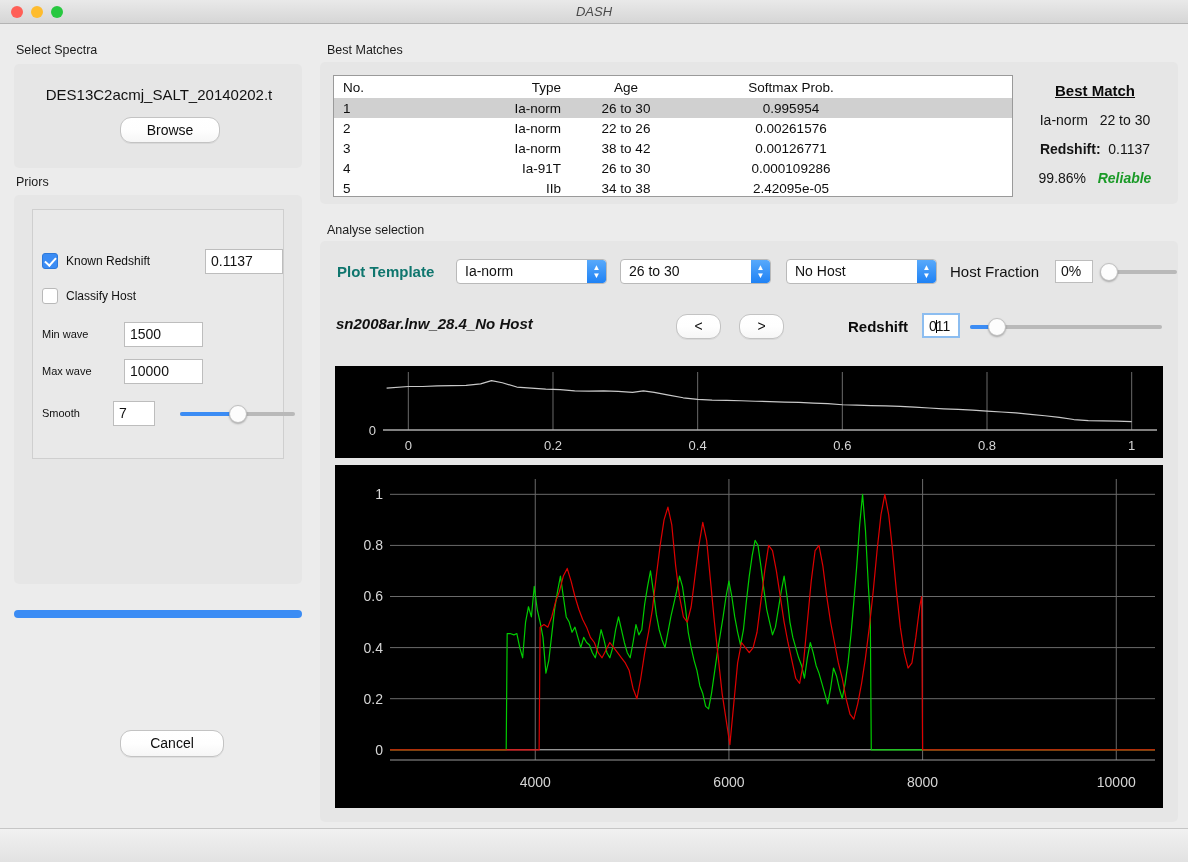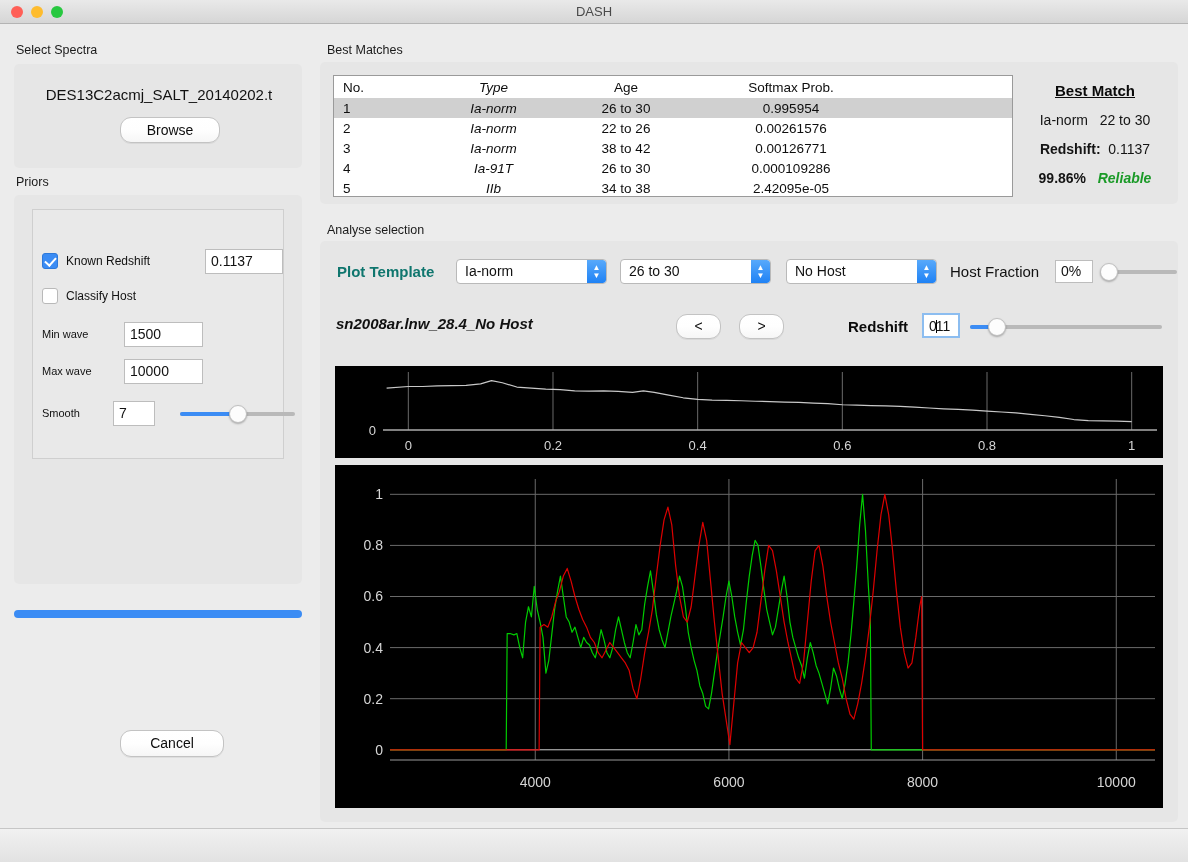--- a/index.html
+++ b/index.html
@@ -14,20 +14,21 @@
     position: relative;
     width: 1188px; height: 862px;
     background: #ececec;
   }
 
   
   .titlebar {
     position: absolute; left: 0; top: 0; width: 1188px; height: 24px;
     background: linear-gradient(to bottom, #e9e9e9 0%, #d6d6d6 100%);
     border-bottom: 1px solid #b4b4b4;
+    font-style: italic;
   }
   .titlebar .title {
     position: absolute; left: 0; top: 0; width: 1188px;
     text-align: center; line-height: 24px;
     font-size: 13px; color: #4a4a4a;
   }
   .lights { position: absolute; left: 11px; top: 6px; display: flex; gap: 8px; }
   .light { width: 12px; height: 12px; border-radius: 50%; }
   .light.red    { background: #ff5f57; }
   .light.yellow { background: #febc2e; }
@@ -141,34 +142,34 @@
 
   #matches-table {
     position: absolute; left: 13px; top: 13px; width: 680px; height: 122px;
     background: #fff; border: 1px solid #9a9a9a;
     overflow: hidden;
   }
   .mrow { display: flex; height: 20px; align-items: center; font-size: 13.5px; color: #0e0e0e; }
   .mrow.header { font-weight: normal; height: 22px; }
   .mrow.selected { background: #d0d0d0; }
   .mc-no   { width: 92px; padding-left: 9px; }
-  .mc-type { width: 135px; text-align: center; font-style: italic; }
+  .mc-type { width: 135px; text-align: right; }
   .mc-age  { width: 130px; text-align: center; }
   .mc-prob { width: 200px; text-align: center; }
 
   
   #best-match-panel { position: absolute; left: 700px; top: 6px; width: 150px; }
   #bm-title {
     font-size: 15px; font-weight: bold; color: #0a0a0a;
     text-align: center; text-decoration: underline; margin-top: 14px;
   }
   .bm-line { text-align: center; margin-top: 13px; font-size: 14px; color: #141414; white-space: nowrap; }
   .bm-line b { font-weight: bold; }
   .bm-reliable { color: #1a9a27; font-style: italic; font-weight: bold; }
-  .bm-pct { font-weight: bold; }
+  .bm-pct { font-weight: normal; }
 
   
   #lbl-analyse { left: 327px; top: 223px; }
   #box-analyse { left: 320px; top: 241px; width: 858px; height: 581px; background:#e6e6e6; }
 
   #lbl-plot-template {
     position: absolute; left: 17px; top: 22px;
     font-size: 15px; font-weight: bold; color: #0f766e;
   }
   .combo {

